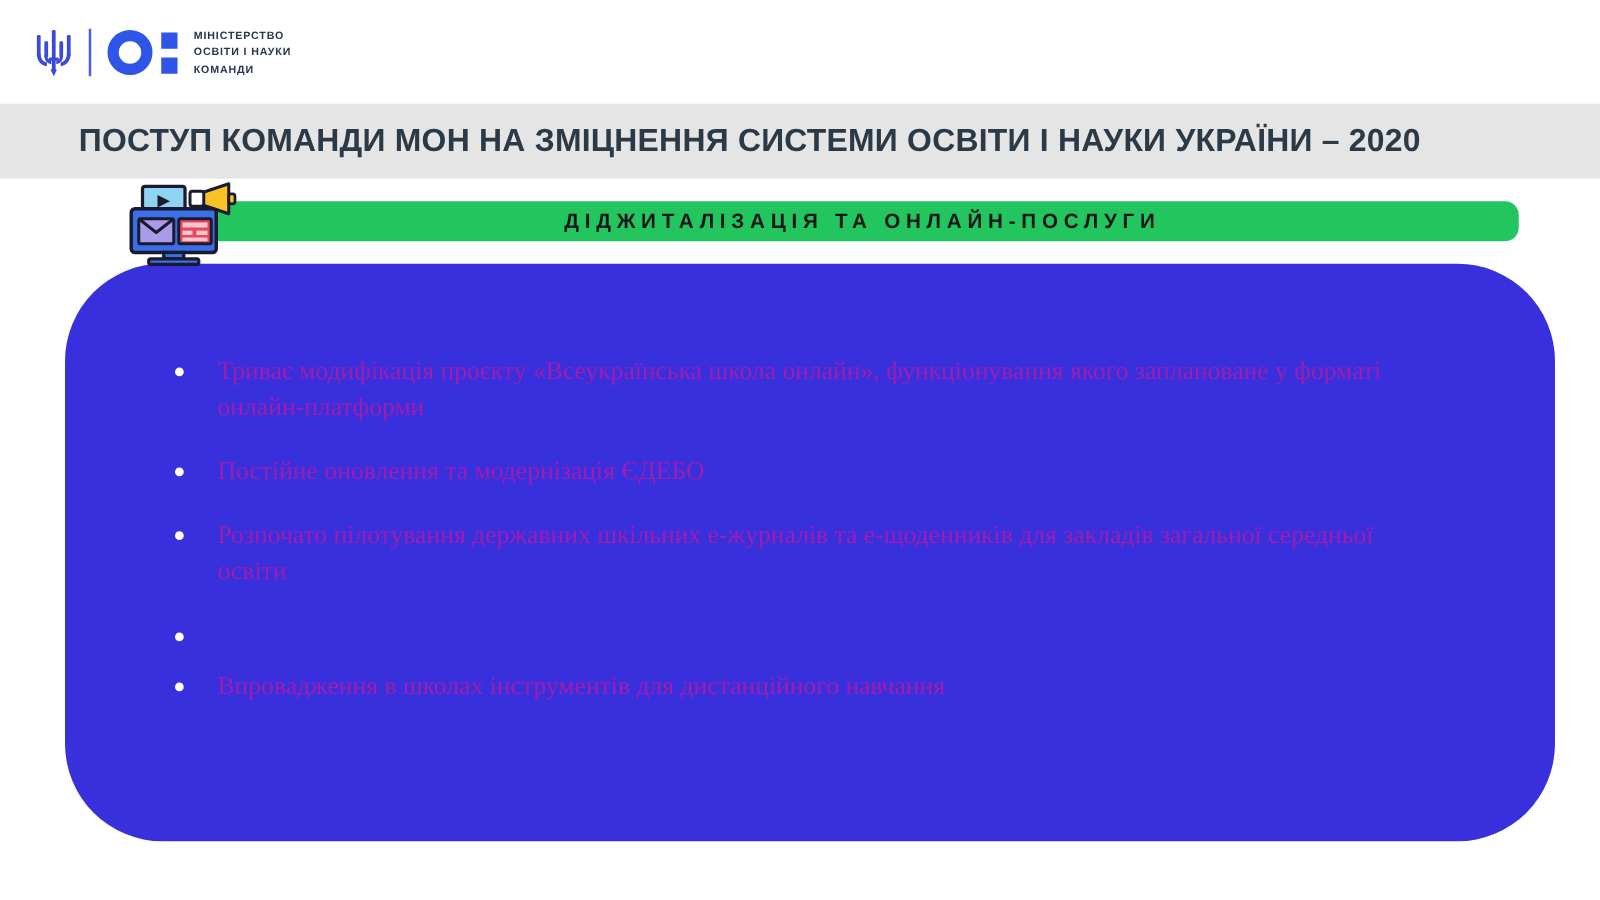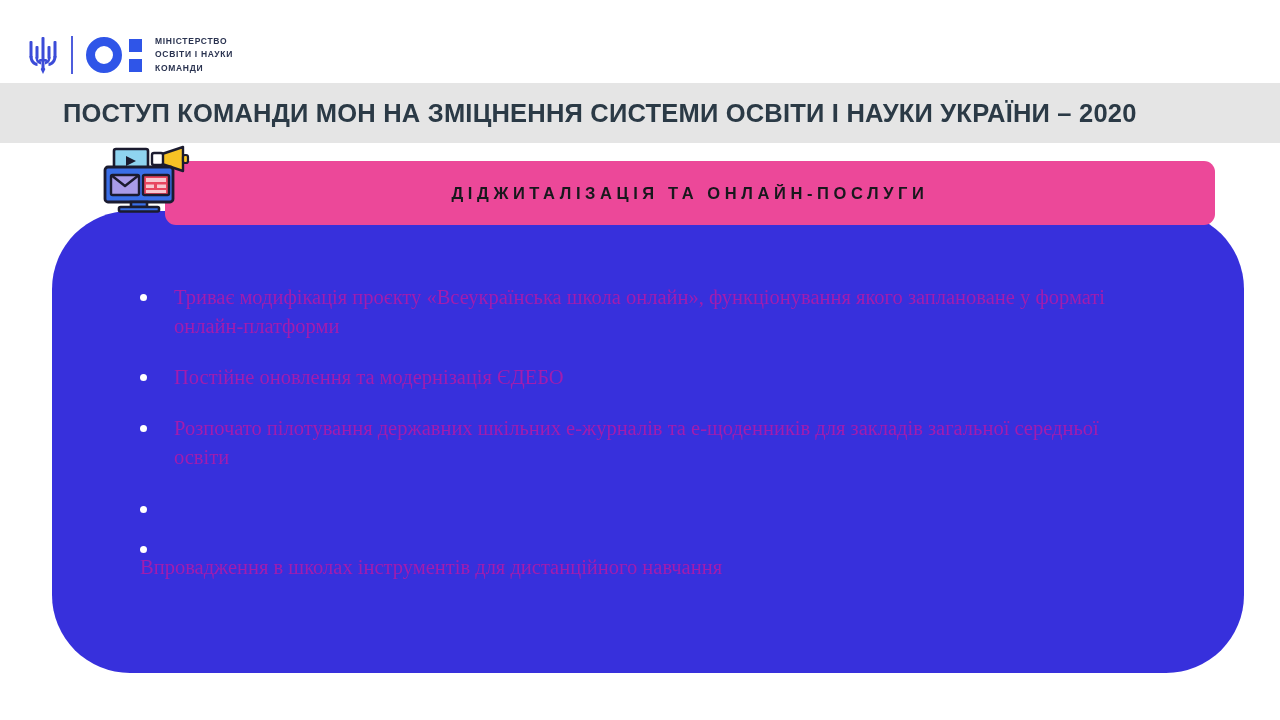--- a/index.html
+++ b/index.html
@@ -13,21 +13,21 @@
     height: 720px;
     position: relative;
     overflow: hidden;
     font-family: "Liberation Sans", sans-serif;
   }
 
   
   .logo-block {
     position: absolute;
     left: 28px;
-    top: 27px;
+    top: 14px;
     display: flex;
     align-items: center;
     height: 56px;
   }
   .logo-trident {
     width: 30px;
     height: 40px;
     display: block;
   }
   .logo-divider {
@@ -98,22 +98,22 @@
     background: #3730DC;
     border-radius: 78px;
   }
 
   
   .section-header {
     position: absolute;
     left: 165px;
     top: 161px;
     width: 1050px;
-    height: 64px;
-    background: #ec4899;
+    height: 32px;
+    background: #22c55e;
     border-radius: 11px;
     display: flex;
     align-items: center;
     justify-content: center;
   }
   .section-header-text {
     color: #17181C;
     font-size: 16.5px;
     font-weight: bold;
     letter-spacing: 4.6px;
@@ -134,21 +134,21 @@
     position: absolute;
     left: 140px;
     top: 283px;
     width: 1010px;
   }
   .bullet-item {
     display: flex;
     align-items: flex-start;
     margin-bottom: 22px;
   }
-  .bullet-item:last-child { margin-bottom: 16px; flex-direction: column; }
+  .bullet-item:last-child { margin-bottom: 16px; }
   .bullet-dot {
     flex: 0 0 auto;
     width: 7px;
     height: 7px;
     border-radius: 50%;
     background: #ffffff;
     margin-top: 11px;
     margin-right: 27px;
   }
   .bullet-text {

